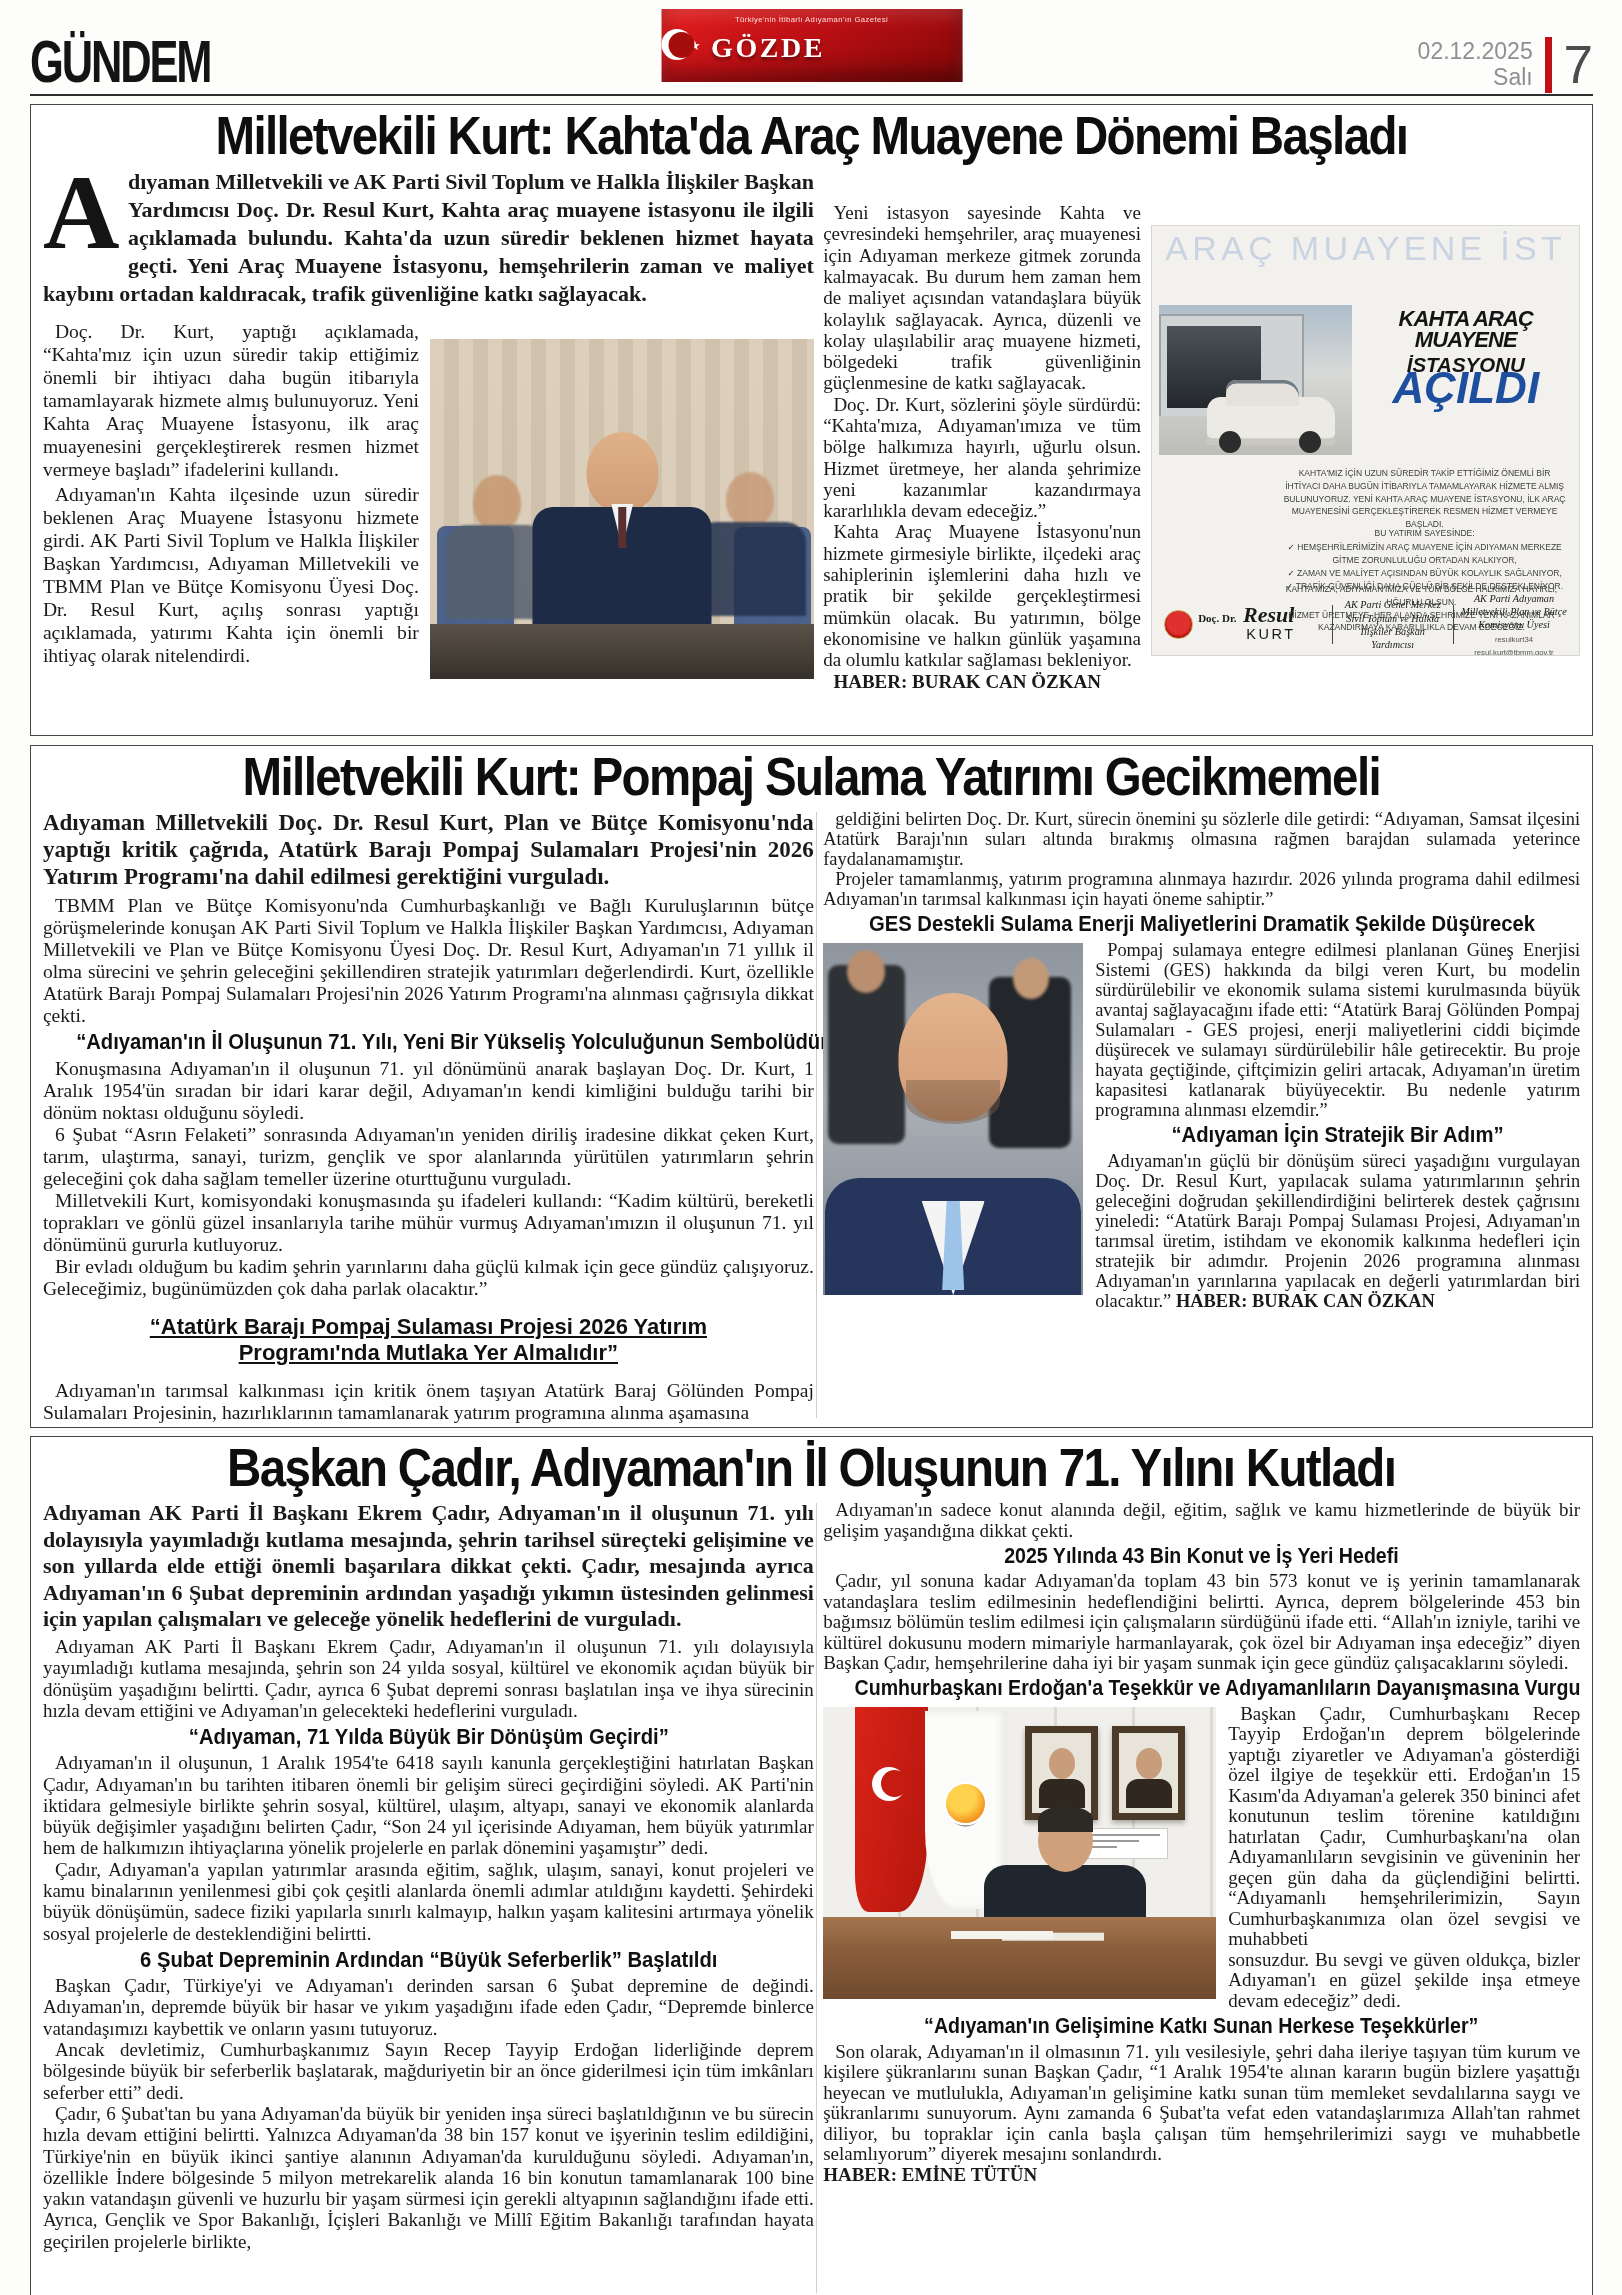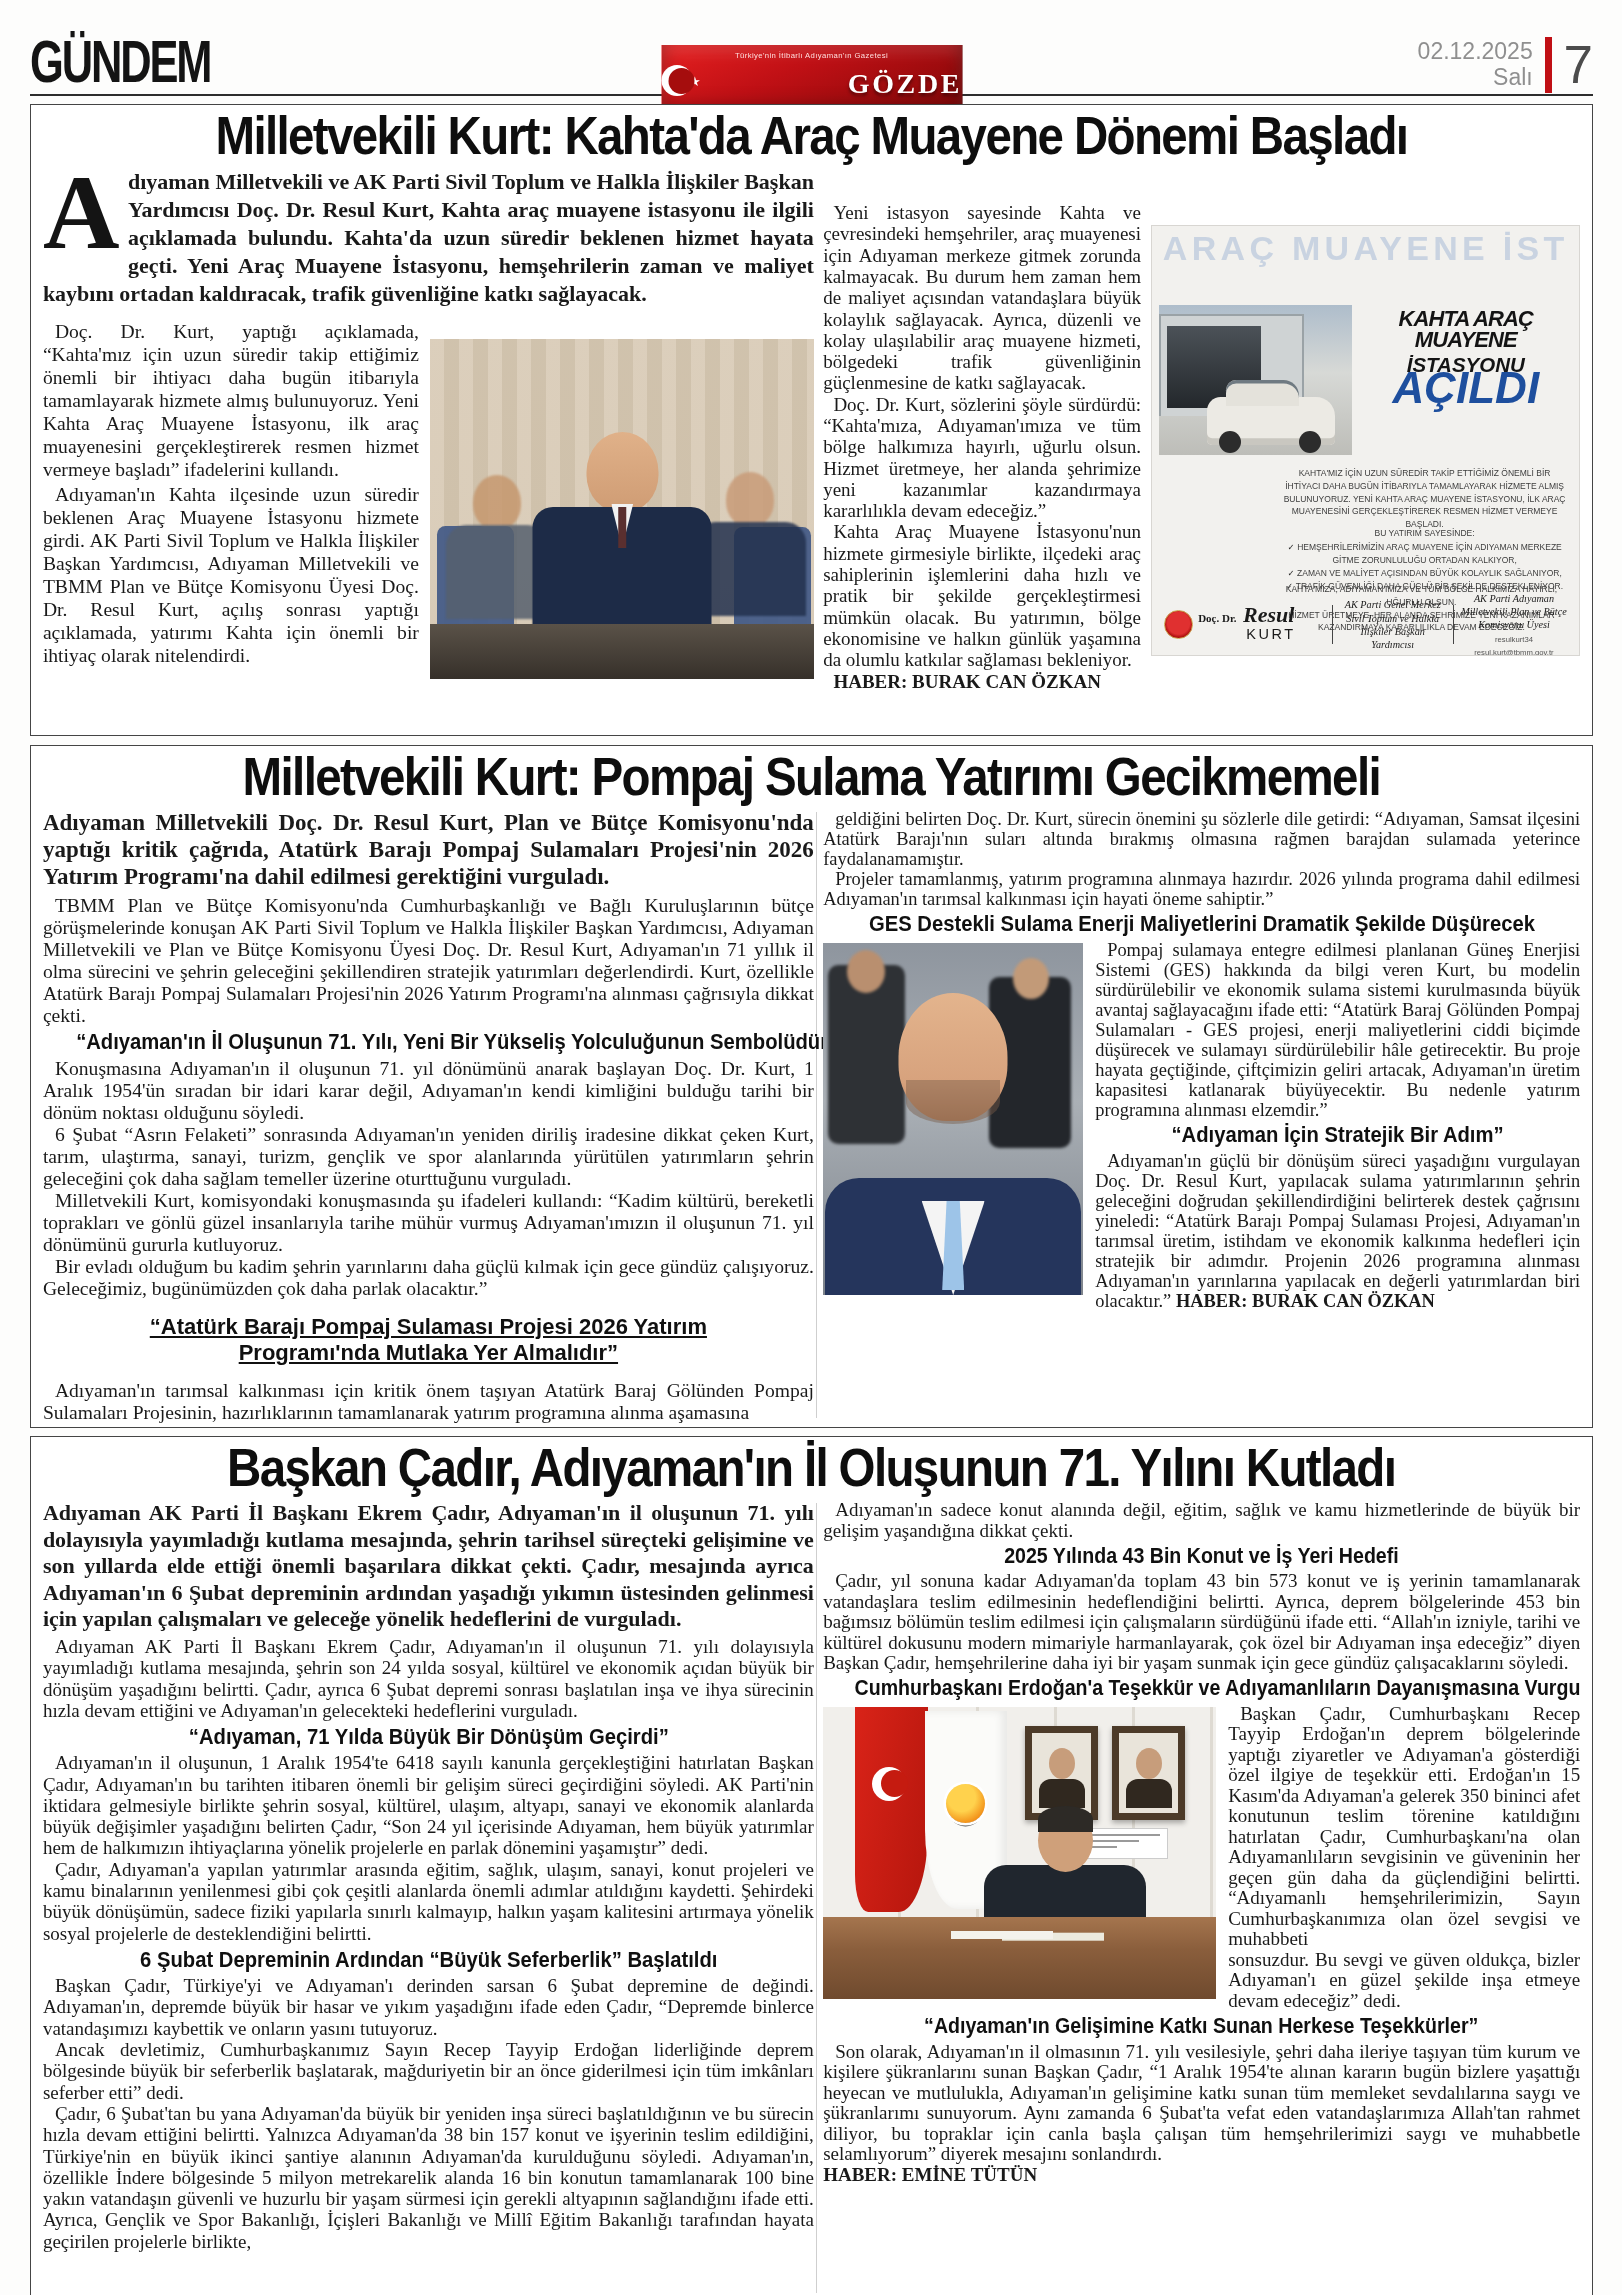--- a/index.html
+++ b/index.html
@@ -13,21 +13,21 @@
   .page-header { height:80px; position:relative; }
   .gundem {
     position:absolute; left:0; top:13.7px;
     font-family:"Liberation Sans", sans-serif; font-weight:bold; font-size:53px;
     letter-spacing:-2.6px; color:#141414; transform:scale(.82,1.12); transform-origin:left top;
   }
   .masthead {
     position:absolute; left:50%; transform:translateX(-50%); top:-5.1px;
     width:301px; height:73px; background:linear-gradient(155deg,#e62020 0%,#c01015 40%,#7e0707 100%);
     box-shadow:inset 0 -10.2px 20.5px rgba(0,0,0,.35), inset 0 8.5px 13.7px rgba(255,255,255,.12);
-    display:flex; align-items:center; justify-content:space-between; gap:12px; color:#fff;margin-top:36px;
+    display:flex; align-items:center; justify-content:flex-start; gap:12px; color:#fff;
   }
   .masthead .tagline {
     position:absolute; top:6px; left:0; right:0; text-align:center;
     font-family:"Liberation Sans",sans-serif; font-size:7.7px; letter-spacing:0.4px; color:#ffdede;
   }
   .crescent { position:relative; width:38px; height:38px; flex:0 0 auto; }
   .crescent::before { content:""; position:absolute; left:0; top:3.4px; width:31px; height:31px; border-radius:50%; background:#fff; }
   .crescent::after  { content:""; position:absolute; left:7.7px; top:6px; width:26px; height:26px; border-radius:50%; background:#a50d0d; }
   .crescent .star { position:absolute; right:-1.7px; top:12px; color:#fff; font-size:13px; }
   .gozde { font-family:"Liberation Serif",serif; font-weight:bold; font-size:28px; letter-spacing:2.6px; text-shadow:0 2.6px 3.4px rgba(0,0,0,.45); margin-top:5.1px; }
@@ -71,21 +71,21 @@
   .ph-desk { position:absolute; left:0; right:0; bottom:0; height:55px; background:linear-gradient(180deg,#5a5248,#36302a); }
   .fig { position:absolute; }
   .fig .head { width:48px; height:55px; border-radius:50% 50% 46% 46%; background:#c99c79; margin:0 auto; }
   .fig .torso { width:128px; height:94px; border-radius:20.5px 20.5px 0 0; background:#23314e; margin-top:-5.1px; }
   .fig .shirt { position:absolute; left:50%; transform:translateX(-50%); top:50px; width:22px; height:44px; background:#f2f2f2; clip-path:polygon(0 0,100% 0,50% 100%); }
   .fig .tie { position:absolute; left:50%; transform:translateX(-50%); top:53px; width:8.5px; height:41px; background:#5a2f2f; }
   .fig.dim { filter:blur(1.3px); opacity:.85; }
   .chair { position:absolute; width:77px; height:102px; background:#3e5685; border-radius:8.5px 8.5px 0 0; opacity:.9; }
 
   
-  .wm { position:absolute; top:12px; left:0; right:0; text-align:center; font-weight:bold; font-size:34px; letter-spacing:4.3px; color:#bccadd; opacity:.75; white-space:nowrap; }
+  .wm { position:absolute; top:12px; left:0; right:0; text-align:center; font-weight:normal; font-size:34px; letter-spacing:4.3px; color:#bccadd; opacity:.75; white-space:nowrap; }
   .promo-photo { position:absolute; left:6.8px; top:79px; width:193px; height:150px; background:linear-gradient(180deg,#aebdcb 0%,#d7d9d6 45%,#bdbdb8 100%); overflow:hidden; }
   .hangar { position:absolute; left:0; top:8.5px; width:145px; height:102px; background:#cfd3d4; border:2.6px solid #9aa2a6; border-bottom:none; }
   .hangar-open { position:absolute; left:8.5px; top:20.5px; width:94px; height:82px; background:linear-gradient(180deg,#4c5258,#23272b); }
   .car { position:absolute; left:48px; bottom:10.2px; width:128px; height:48px; background:#eceae4; border-radius:13.7px 19px 5.1px 5.1px; box-shadow:inset 0 -6.8px 0 #c9c7c0; }
   .car::before { content:""; position:absolute; left:19px; top:-17px; width:73px; height:26px; background:#e4e2db; border-radius:10.2px 15.4px 0 0; box-shadow:inset 0 3.4px 0 #6f7a82; }
   .car .wheel { position:absolute; bottom:-8.5px; width:22px; height:22px; border-radius:50%; background:#2c2c2c; }
   .promo-right { position:absolute; left:207px; top:82px; right:6.8px; text-align:center; }
   .pr-t1 { font-style:italic; font-weight:800; font-size:22px; letter-spacing:-0.9px; color:#141414; }
   .pr-t2 { font-style:italic; font-weight:800; font-size:20.5px; letter-spacing:0; color:#141414; margin-top:3.4px; }
   .pr-t3 { font-style:italic; font-weight:800; font-size:44px; letter-spacing:0; margin-top:1.7px; }

